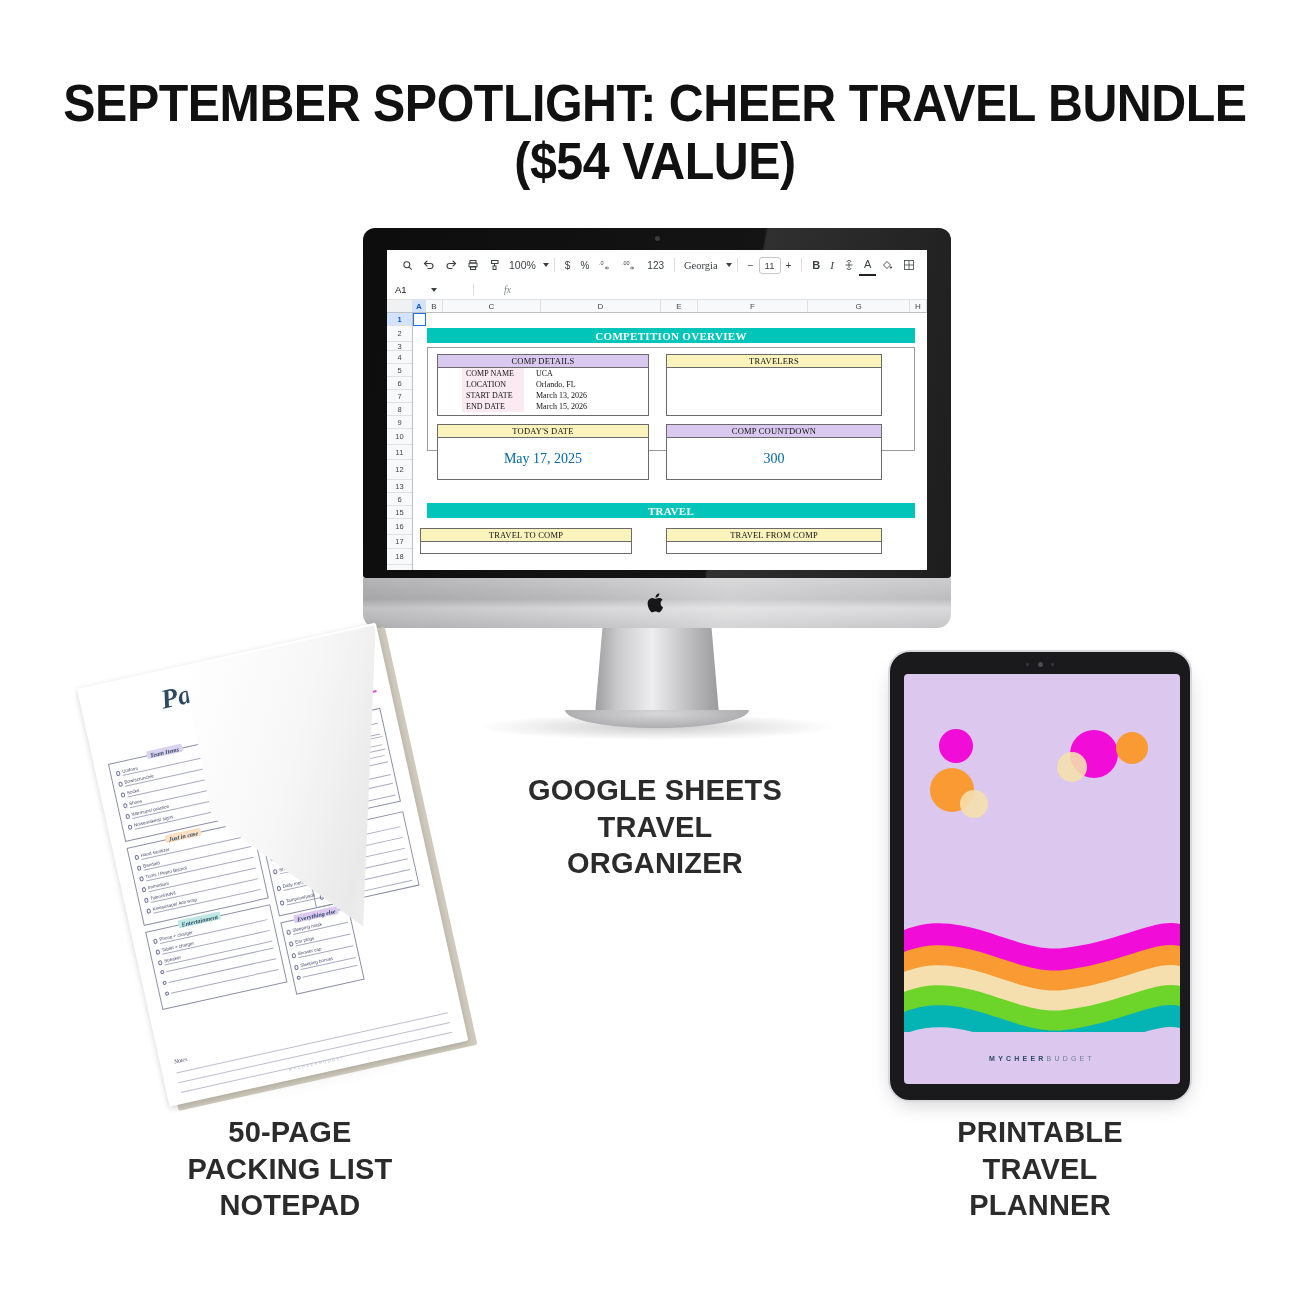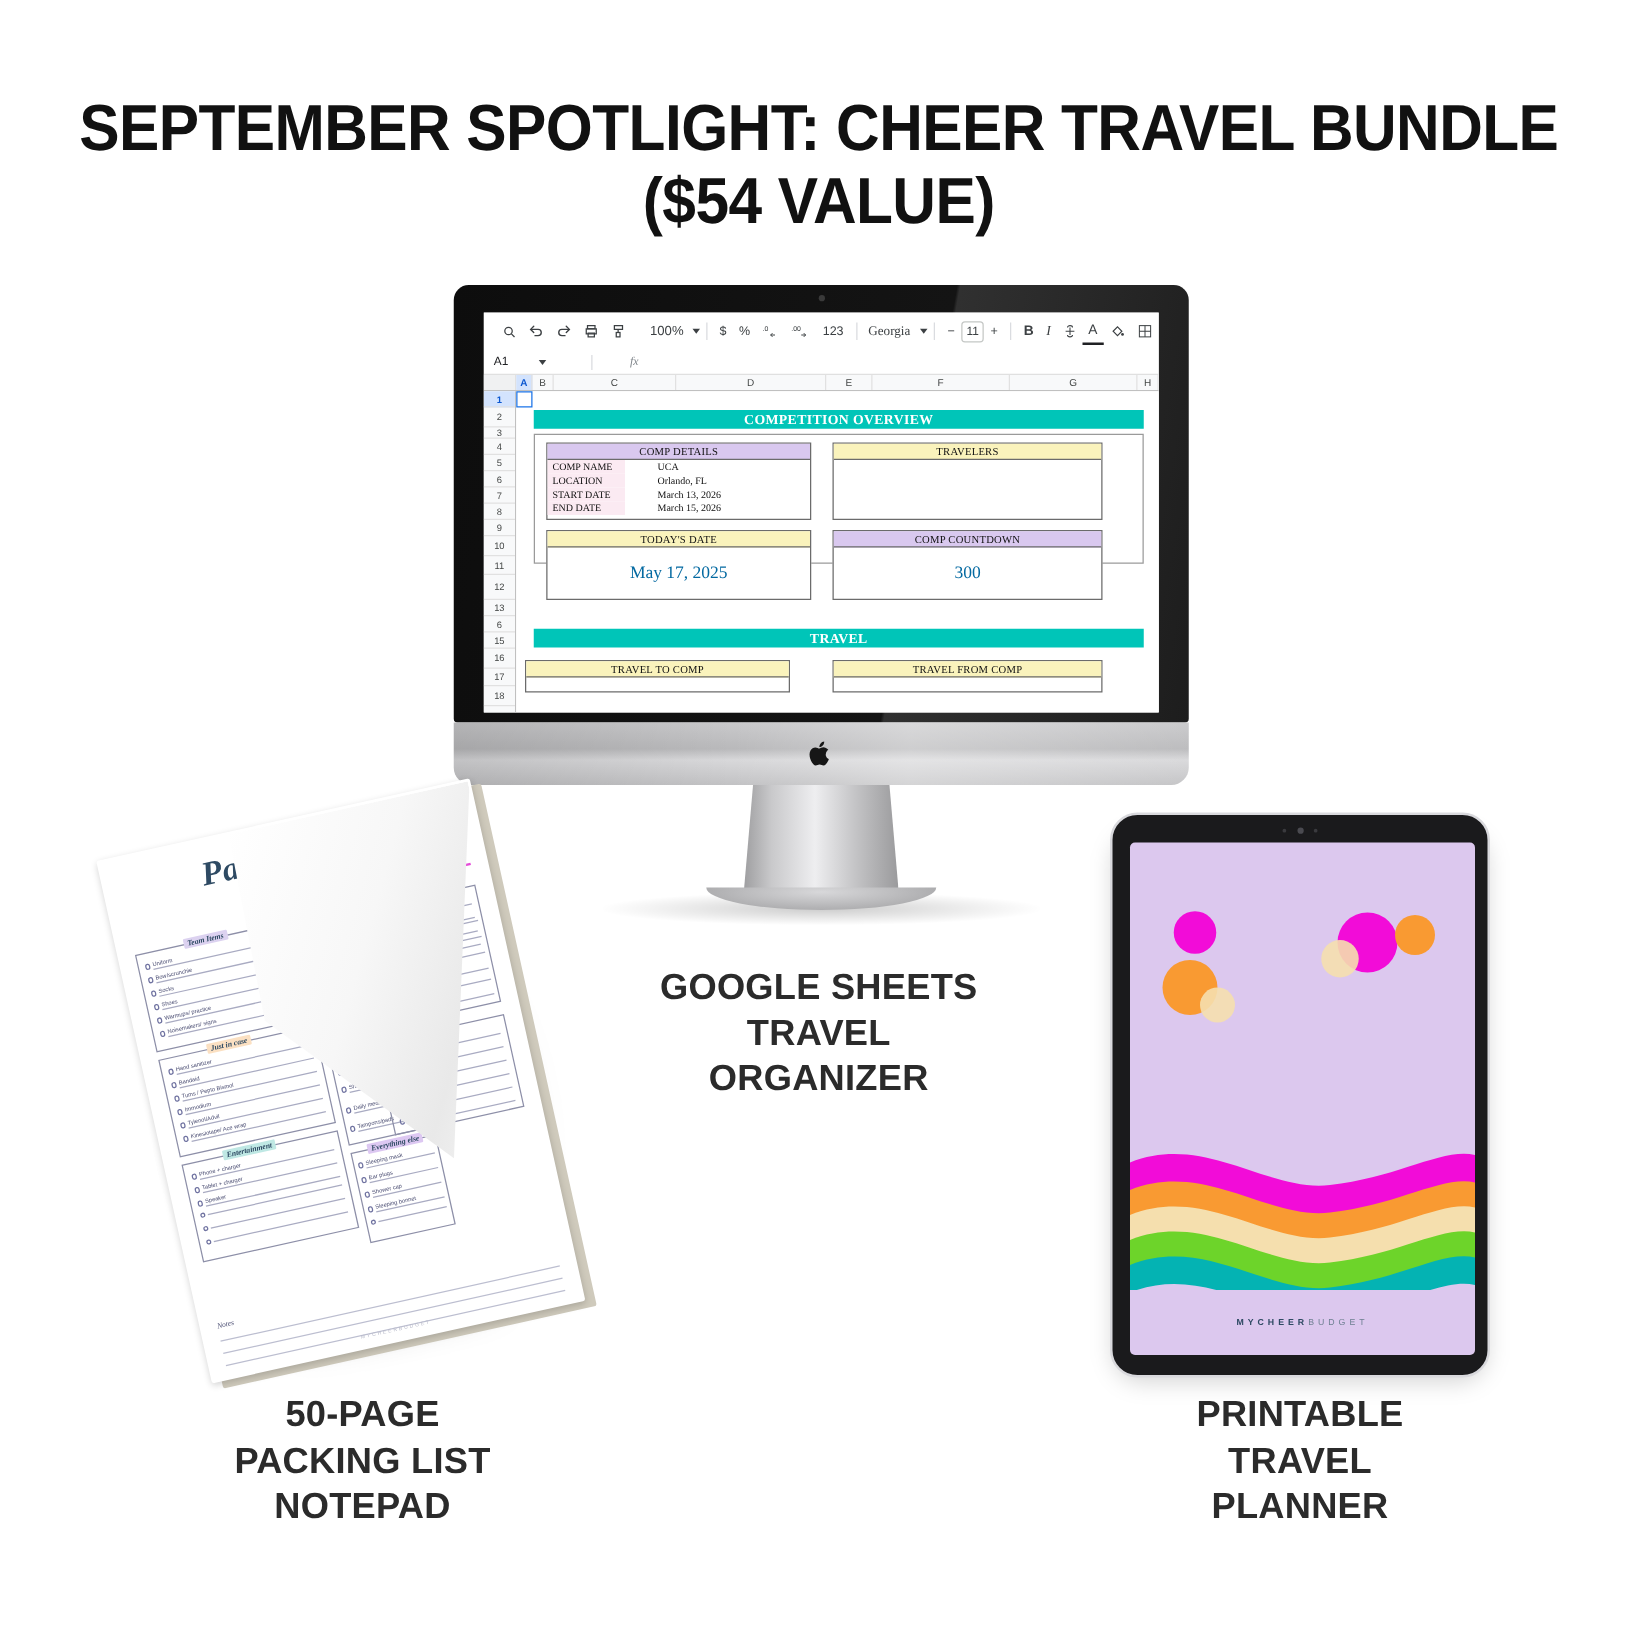--- a/index.html
+++ b/index.html
@@ -70,21 +70,21 @@
   .gs-toolbar{
     position:absolute; left:0; top:0; width:540px; height:30px;
     background:#fff; display:flex; align-items:center; padding-left:10px; gap:0;
   }
   .tb-item{
     display:flex; align-items:center; justify-content:center;
     height:22px; color:#3c4043; font-size:10px; padding:0 5px;
     font-family:"Liberation Sans", sans-serif;
   }
   .tb-sep{ width:1px; height:14px; background:#dadce0; margin:0 5px; }
-  .tb-zoom{ font-size:10.5px; color:#3c4043; padding:0 3px;margin-left:11px; }
+  .tb-zoom{ font-size:10.5px; color:#3c4043; padding:0 3px; }
   .caret{ width:0;height:0;border-left:3.5px solid transparent;border-right:3.5px solid transparent;
           border-top:4px solid #3c4043; margin-left:4px; }
   .tb-font{ font-size:10.5px; color:#3c4043; padding:0 4px; font-family:"Liberation Serif", serif;}
   .fsz-box{ border:1px solid #c4c7c5; border-radius:3px; width:22px; height:17px; display:flex;
             align-items:center; justify-content:center; font-size:9.5px; color:#3c4043;}
   .tb-b{ font-weight:bold; font-size:11px; }
   .tb-i{ font-style:italic; font-size:11px; font-family:"Liberation Serif",serif;}
   .tb-u{ font-size:11px; }
   .tb-A{ font-size:11px; border-bottom:2.5px solid #202124; line-height:.95;}
 
@@ -117,23 +117,23 @@
     justify-content:center; letter-spacing:.3px;
   }
   .panel{ position:absolute; border:1.2px solid #6b6b6b; background:#fff; }
   .panel-title{
     font-family:"Liberation Serif",serif; font-size:8.5px; text-align:center; color:#111;
     border-bottom:1.2px solid #6b6b6b; height:13px; line-height:13px; letter-spacing:.2px;
   }
   .tl-lav{ background:#d9c8ef; }
   .tl-yel{ background:#faf3bc; }
   .kv{ display:flex; font-family:"Liberation Serif",serif; font-size:8px; color:#111;
-       height:11px; align-items:center; }
+       height:11px; align-items:center;margin-left:24px; }
   .kv .k{ width:62px; padding-left:4px; background:#fbeaf2; height:11px; line-height:11px;}
-  .kv .v{ padding-left:26px; }
+  .kv .v{ padding-left:12px; }
   .bigval{ font-family:"Liberation Serif",serif; font-size:14px; text-align:center; color:#0369a1; }
   .outerbox{ position:absolute; border:1.2px solid #9a9a9a; background:#fff; }
 
   
   #notepad{ position:absolute; left:96px; top:636px; width:400px; height:490px; }
   .pad-shadow{
     position:absolute; left:20px; top:30px; width:330px; height:420px;
     background: radial-gradient(ellipse at 50% 55%, rgba(0,0,0,.17) 0%, rgba(0,0,0,0) 70%);
     transform: rotate(-12deg); filter: blur(6px);
   }

